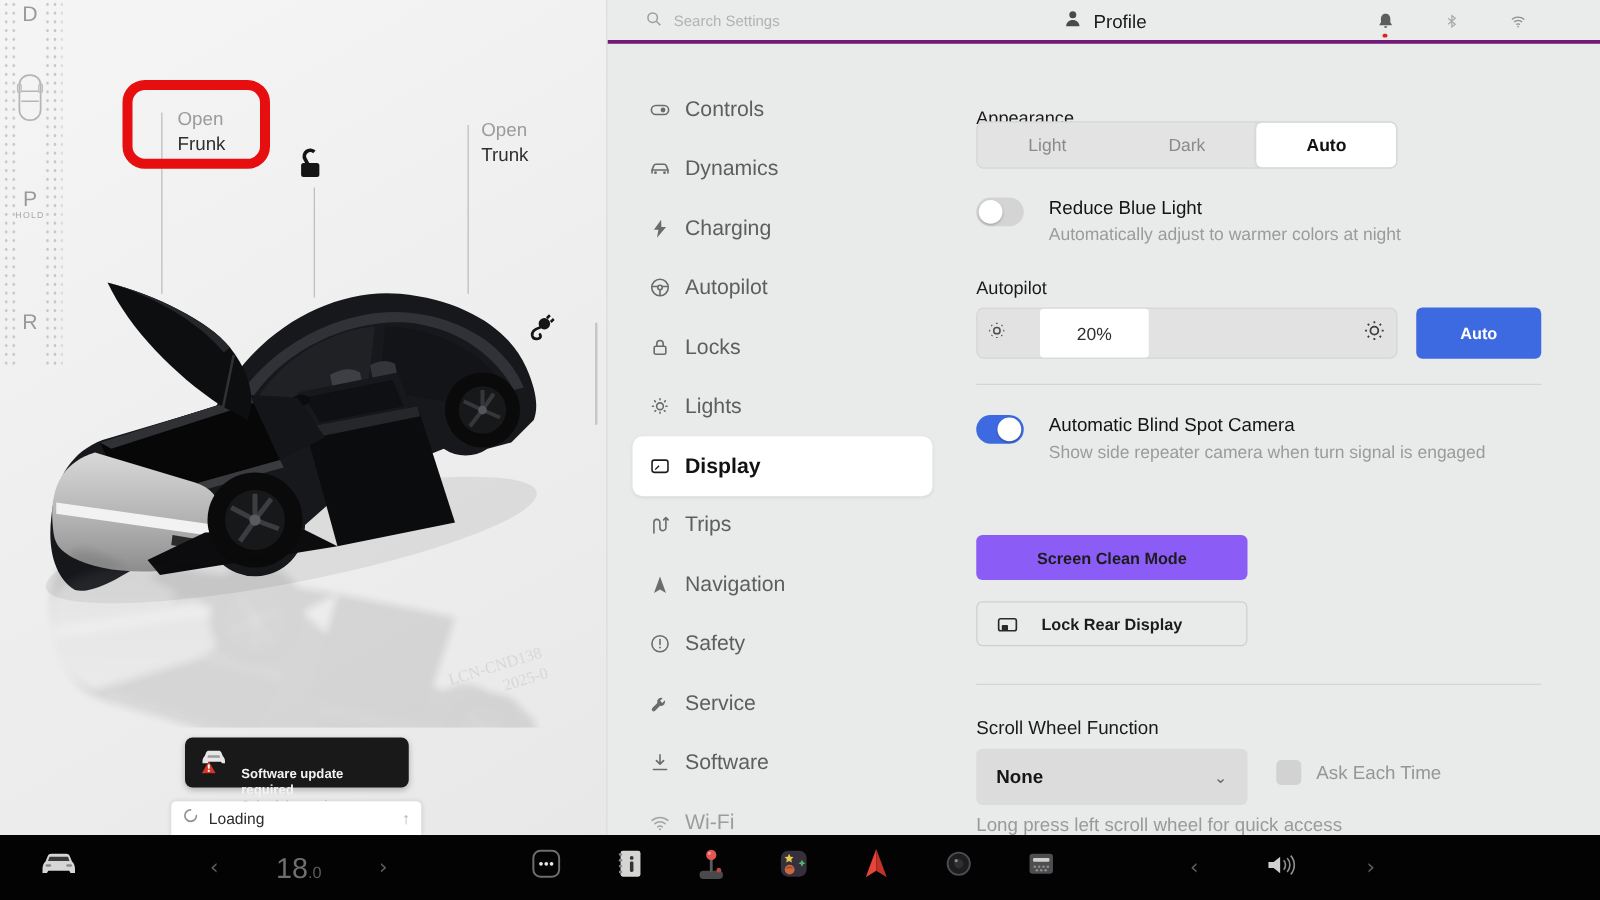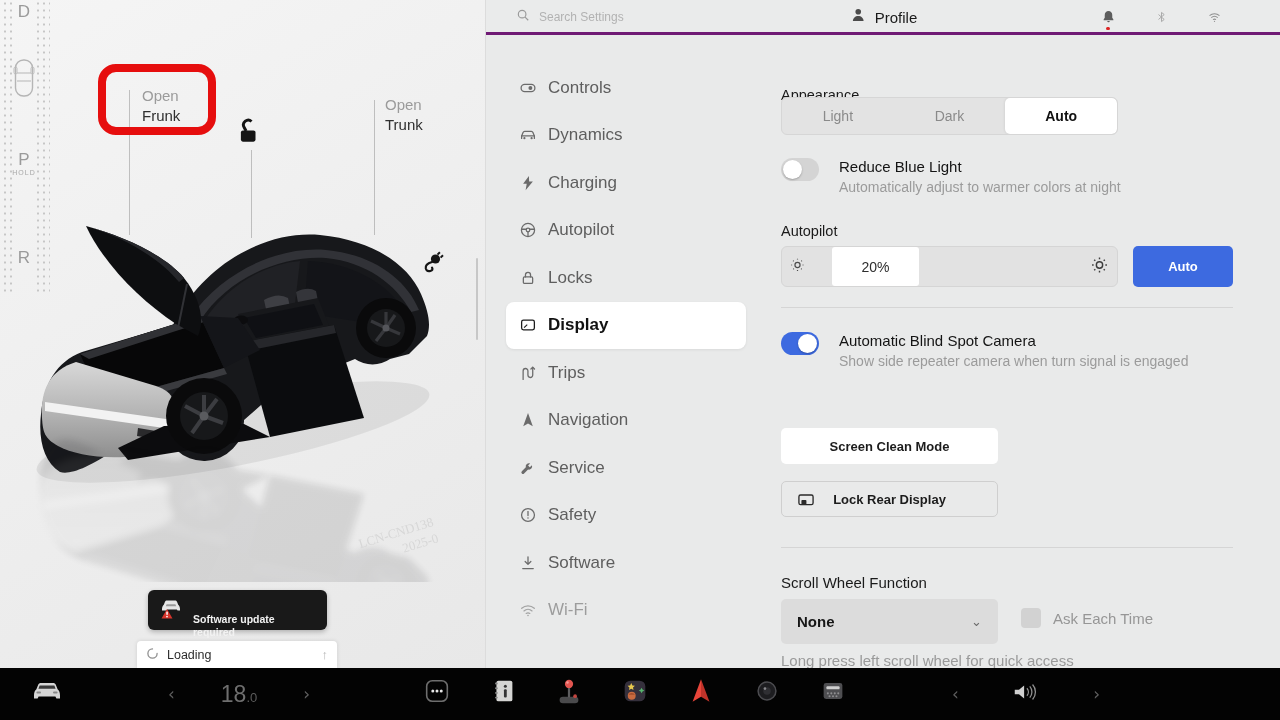--- a/index.html
+++ b/index.html
@@ -85,21 +85,21 @@
     display:flex; align-items:center; justify-content:center; font-size:14px; color:#2e2e2e; font-weight:500; }
   .sun { position:absolute; top:50%; transform:translateY(-50%); }
   .sun.dim-sun { left:7px; }
   .sun.bright-sun { right:8px; }
   .auto-btn { position:absolute; left:352px; top:246px; width:100px; height:41px; background:var(--accent);
     border-radius:5px; color:#fff; font-size:13px; font-weight:bold; display:flex; align-items:center; justify-content:center; }
   .divider { position:absolute; left:0; width:452px; height:1px; background:#d5d5d5; }
 
   .gray-btn { position:absolute; left:0; width:217px; height:36px; border-radius:5px; display:flex;
     align-items:center; justify-content:center; font-size:13px; font-weight:bold; color:#1c1c1c; }
-  .gray-btn.filled { background:#ffffff; }
+  .gray-btn.filled { background:#8b5cf6; }
   .gray-btn.outline { background:transparent; border:1px solid #cfcfcf; }
   .btn-icn { position:absolute; left:14px; top:8px; }
 
   .dropdown { position:absolute; left:0; top:599px; width:217px; height:45px; background:#dcdcdc; border-radius:5px;
     display:flex; align-items:center; padding:0 16px; }
   .dropdown .val { font-size:15px; font-weight:bold; color:#161616; flex:1; }
   .dropdown .chev { color:#6a6a6a; font-size:13px; }
   .checkbox { position:absolute; left:240px; top:608px; width:20px; height:20px; background:#d2d2d2; border-radius:4px; }
   .checkbox-label { position:absolute; left:272px; top:610px; font-size:15px; color:#969696; }
   .hint { position:absolute; left:0; top:652px; font-size:15px; color:#9a9a9a; white-space:nowrap; }
@@ -360,20 +360,29 @@
   </div>
         <div class="side-item">
     <span class="side-icn">
             <svg viewBox="0 0 24 24" fill="none" stroke="#6b6b6b" stroke-width="1.7" stroke-linecap="round" stroke-linejoin="round" width="18" height="18">
               <rect x="5.8" y="10.6" width="12.4" height="8.6" rx="1.6"></rect>
               <path d="M8.6 10.6 V8 a3.4 3.4 0 0 1 6.8 0 v2.6"></path>
             </svg>
           </span>
     <span class="lbl">Locks</span>
   </div>
+        <div class="side-item">
+    <span class="side-icn">
+            <svg viewBox="0 0 24 24" fill="none" stroke="#6b6b6b" stroke-width="1.7" stroke-linecap="round" stroke-linejoin="round" width="18" height="18">
+              <circle cx="12" cy="12" r="3.6"></circle>
+              <path d="M12 4v1.6 M12 18.4V20 M4 12h1.6 M18.4 12H20 M6.3 6.3l1.1 1.1 M16.6 16.6l1.1 1.1 M17.7 6.3l-1.1 1.1 M7.4 16.6l-1.1 1.1" stroke-dasharray="1.1 1.5"></path>
+            </svg>
+          </span>
+    <span class="lbl">Lights</span>
+  </div>
         <div class="side-item selected">
     <span class="side-icn">
             <svg viewBox="0 0 24 24" fill="none" stroke="#1c1c1c" stroke-width="1.7" stroke-linejoin="round" width="18" height="18">
               <rect x="3.5" y="5.5" width="17" height="13" rx="2.4"></rect>
               <path d="M6.8 15.6 l4.2-4.2" stroke-width="1.5"></path>
             </svg>
           </span>
     <span class="lbl">Display</span>
   </div>
         <div class="side-item">
@@ -388,35 +397,35 @@
         <div class="side-item">
     <span class="side-icn">
             <svg viewBox="0 0 24 24" width="18" height="18">
               <path d="M12 2.8 L5.6 20.4 L12 16.8 L18.4 20.4 Z" fill="#6b6b6b"></path>
             </svg>
           </span>
     <span class="lbl">Navigation</span>
   </div>
         <div class="side-item">
     <span class="side-icn">
-            <svg viewBox="0 0 24 24" width="18" height="18">
-              <path d="M14.9 6 a4.3 4.3 0 0 0-5.8 5.1 L3.8 16.4 a2.1 2.1 0 1 0 3 3 l5.3-5.3 a4.3 4.3 0 0 0 5.1-5.8 l-2.8 2.8 -2.3-2.3 Z" fill="#6b6b6b"></path>
-            </svg>
-          </span>
-    <span class="lbl">Service</span>
-  </div>
-        <div class="side-item">
-    <span class="side-icn">
             <svg viewBox="0 0 24 24" fill="none" stroke="#6b6b6b" stroke-width="1.7" stroke-linecap="round" stroke-linejoin="round" width="18" height="18">
               <circle cx="12" cy="12" r="8.6"></circle>
               <path d="M12 7.4 v5.4"></path>
               <circle cx="12" cy="16" r="1" fill="#6b6b6b" stroke="none"></circle>
             </svg>
           </span>
     <span class="lbl">Safety</span>
+  </div>
+        <div class="side-item">
+    <span class="side-icn">
+            <svg viewBox="0 0 24 24" width="18" height="18">
+              <path d="M14.9 6 a4.3 4.3 0 0 0-5.8 5.1 L3.8 16.4 a2.1 2.1 0 1 0 3 3 l5.3-5.3 a4.3 4.3 0 0 0 5.1-5.8 l-2.8 2.8 -2.3-2.3 Z" fill="#6b6b6b"></path>
+            </svg>
+          </span>
+    <span class="lbl">Service</span>
   </div>
         <div class="side-item">
     <span class="side-icn">
             <svg viewBox="0 0 24 24" fill="none" stroke="#6b6b6b" stroke-width="1.7" stroke-linecap="round" stroke-linejoin="round" width="18" height="18">
               <path d="M12 3.8 v9.8 M8.2 10 l3.8 3.8 L15.8 10"></path>
               <path d="M5 19.4 h14"></path>
             </svg>
           </span>
     <span class="lbl">Software</span>
   </div>

